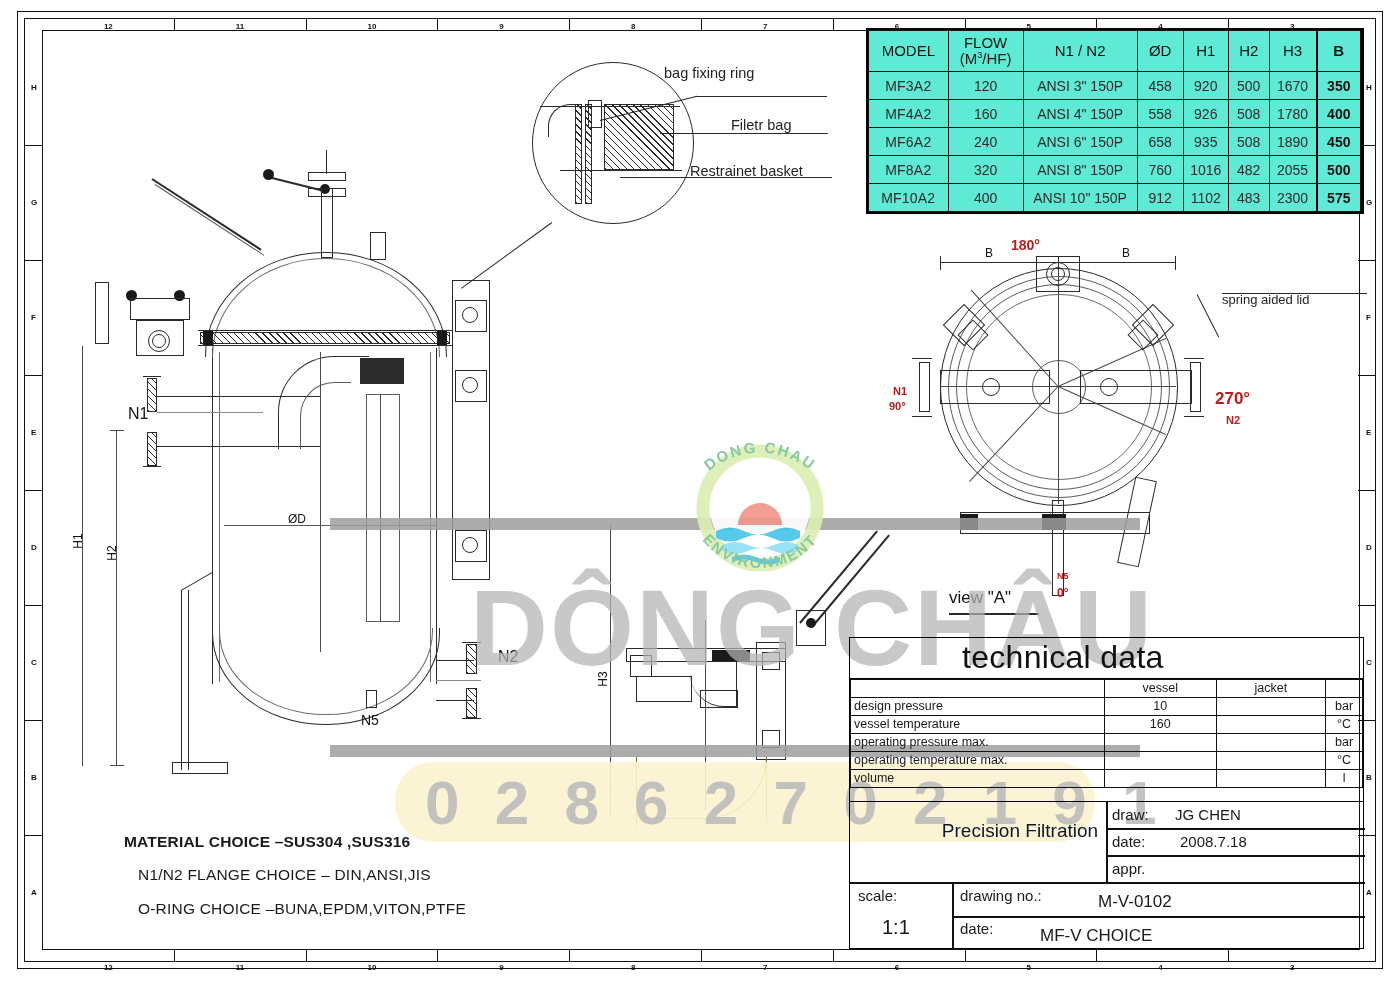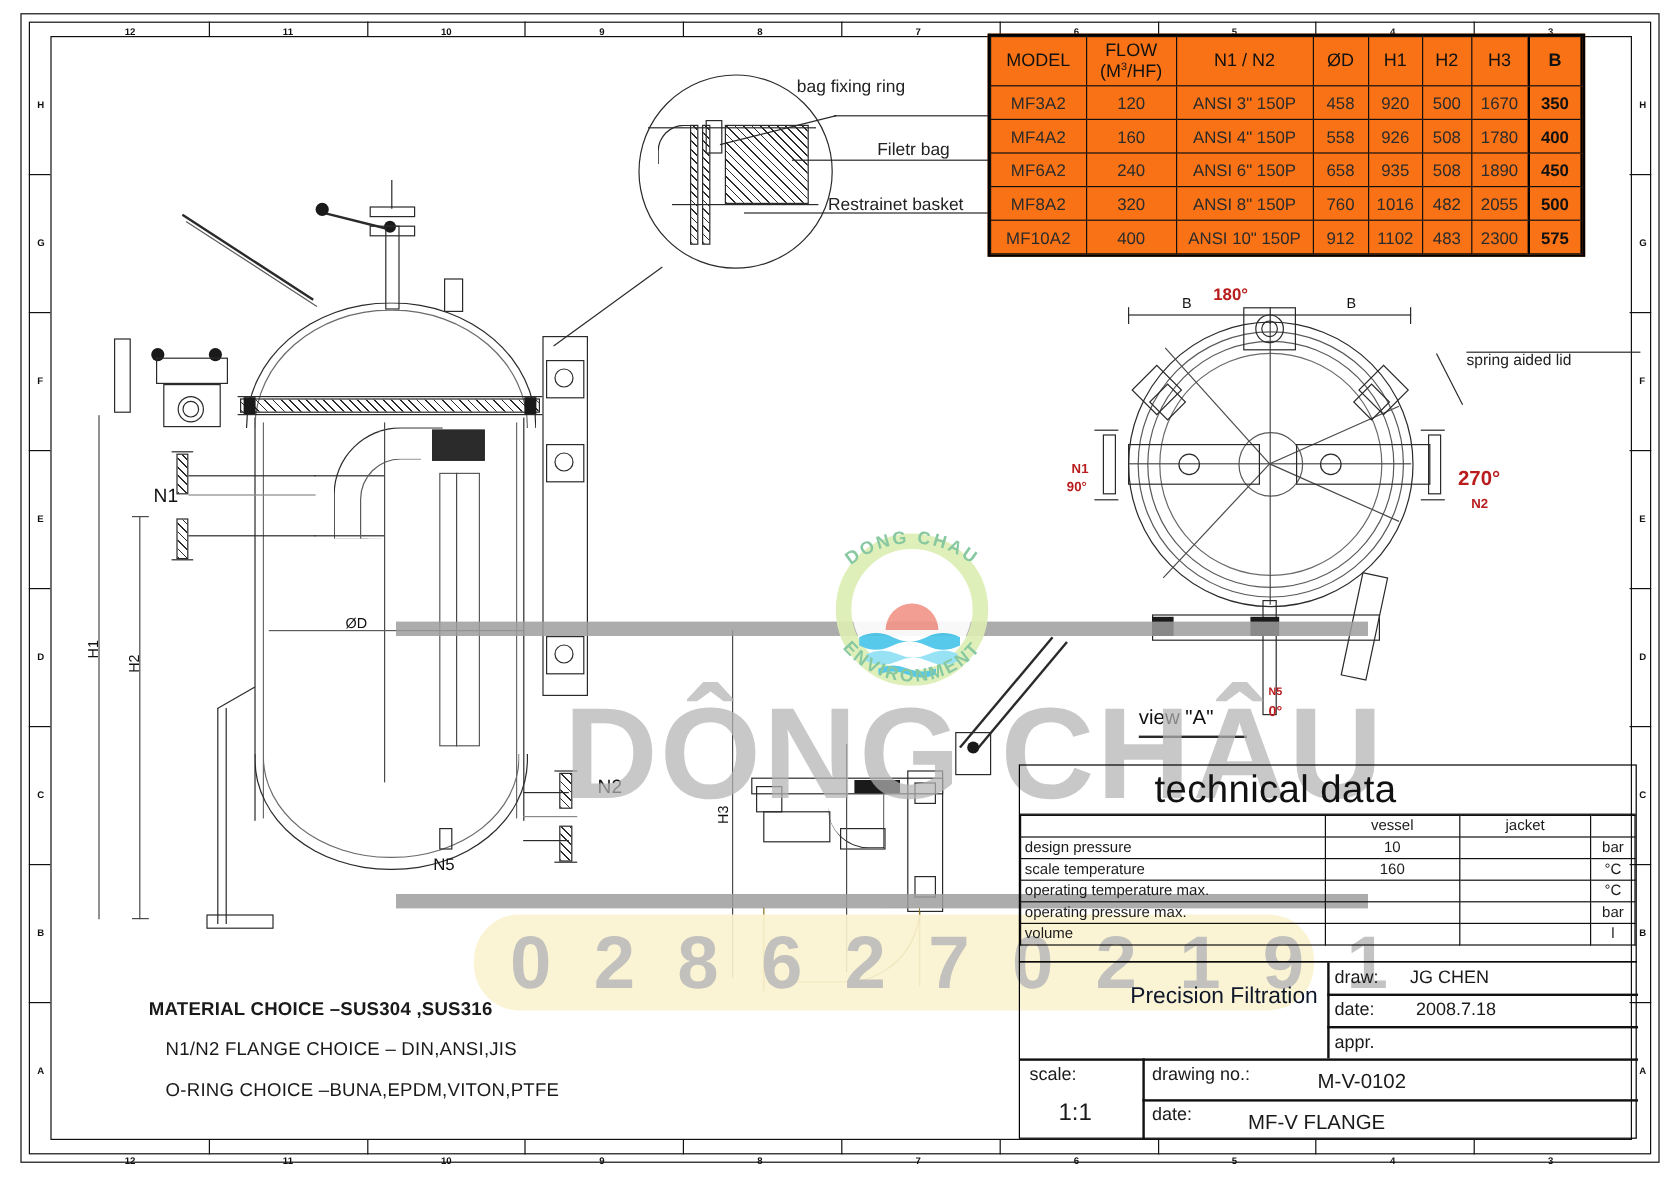--- a/index.html
+++ b/index.html
@@ -26,22 +26,22 @@
   .box{position:absolute;border:1px solid #2a2a2a;box-sizing:border-box;}
   .boxL{position:absolute;border:1px solid #5a5a5a;box-sizing:border-box;}
   .dim{position:absolute;font-size:12px;color:#111;font-family:"Liberation Sans",sans-serif;}
   .dimb{position:absolute;font-size:11px;font-weight:bold;color:#b91c1c;}
   .hatch{position:absolute;
      background:repeating-linear-gradient(45deg,#2a2a2a 0 1px,transparent 1px 5px);
      border:1px solid #2a2a2a;box-sizing:border-box;}
   .solidblk{position:absolute;background:#1a1a1a;}
 
   
-  #model-table{position:absolute;left:823px;top:28px;width:498px;height:186px;
-     border:2px solid #000;box-sizing:border-box;background:#f97316;}
+  #model-table{position:absolute;left:866px;top:28px;width:498px;height:186px;
+     border:2px solid #000;box-sizing:border-box;background:#5eead4;}
   #model-table table{border-collapse:collapse;width:100%;height:100%;
      font-family:"Liberation Sans", sans-serif;}
   #model-table th,#model-table td{border:1px solid #111;text-align:center;
      font-weight:normal;color:#2b2b2b;padding:0;}
   #model-table th{font-size:15px;line-height:1.05;color:#111;height:40px;}
   #model-table td{font-size:14px;height:24px;}
   #model-table td.mdl{font-size:14px;letter-spacing:.2px;}
   #model-table th.bcol,#model-table td.bcol{border-right:2px solid #000;
      border-left:2px solid #000;font-weight:bold;color:#111;}
   #model-table .sup{font-size:9px;vertical-align:super;}
@@ -518,36 +518,36 @@
         </tr>
       </tbody>
       <tbody id="tech-rows">
           <tr>
             <td class="col-lab">design pressure</td>
             <td class="col-ves c">10</td>
             <td class="col-jac c"></td>
             <td class="col-uni c">bar</td>
           </tr>
           <tr>
-            <td class="col-lab">scale temperature</td>
+            <td class="col-lab">vessel temperature</td>
             <td class="col-ves c">160</td>
             <td class="col-jac c"></td>
             <td class="col-uni c">°C</td>
+          </tr>
+          <tr>
+            <td class="col-lab">operating pressure max.</td>
+            <td class="col-ves c"></td>
+            <td class="col-jac c"></td>
+            <td class="col-uni c">bar</td>
           </tr>
           <tr>
             <td class="col-lab">operating temperature max.</td>
             <td class="col-ves c"></td>
             <td class="col-jac c"></td>
             <td class="col-uni c">°C</td>
-          </tr>
-          <tr>
-            <td class="col-lab">operating pressure max.</td>
-            <td class="col-ves c"></td>
-            <td class="col-jac c"></td>
-            <td class="col-uni c">bar</td>
           </tr>
           <tr>
             <td class="col-lab">volume</td>
             <td class="col-ves c"></td>
             <td class="col-jac c"></td>
             <td class="col-uni c">l</td>
           </tr>
         </tbody>
     </table>
   </div>
@@ -564,20 +564,20 @@
     <span class="tb-val" style="left:325px;top:4px;">JG CHEN</span>
     <span class="tb-txt" style="left:262px;top:31px;">date:</span>
     <span class="tb-val" style="left:330px;top:31px;">2008.7.18</span>
     <span class="tb-txt" style="left:262px;top:58px;">appr.</span>
 
     <span class="tb-txt" style="left:8px;top:85px;">scale:</span>
     <span class="tb-val" style="left:32px;top:114px;font-size:20px;">1:1</span>
     <span class="tb-txt" style="left:110px;top:85px;">drawing no.:</span>
     <span class="tb-val" style="left:248px;top:90px;font-size:17px;">M-V-0102</span>
     <span class="tb-txt" style="left:110px;top:118px;">date:</span>
-    <span class="tb-val" style="left:190px;top:124px;font-size:17px;">MF-V  FLANGE</span>
+    <span class="tb-val" style="left:190px;top:124px;font-size:17px;">MF-V  CHOICE</span>
   </div>
 
   <span class="note" style="left:124px;top:833px;font-weight:bold;">MATERIAL CHOICE –SUS304 ,SUS316</span>
   <span class="note" style="left:138px;top:866px;">N1/N2 FLANGE CHOICE –  DIN,ANSI,JIS</span>
   <span class="note" style="left:138px;top:900px;">O-RING  CHOICE –BUNA,EPDM,VITON,PTFE</span>
 
 </div>
 
 </body></html>

